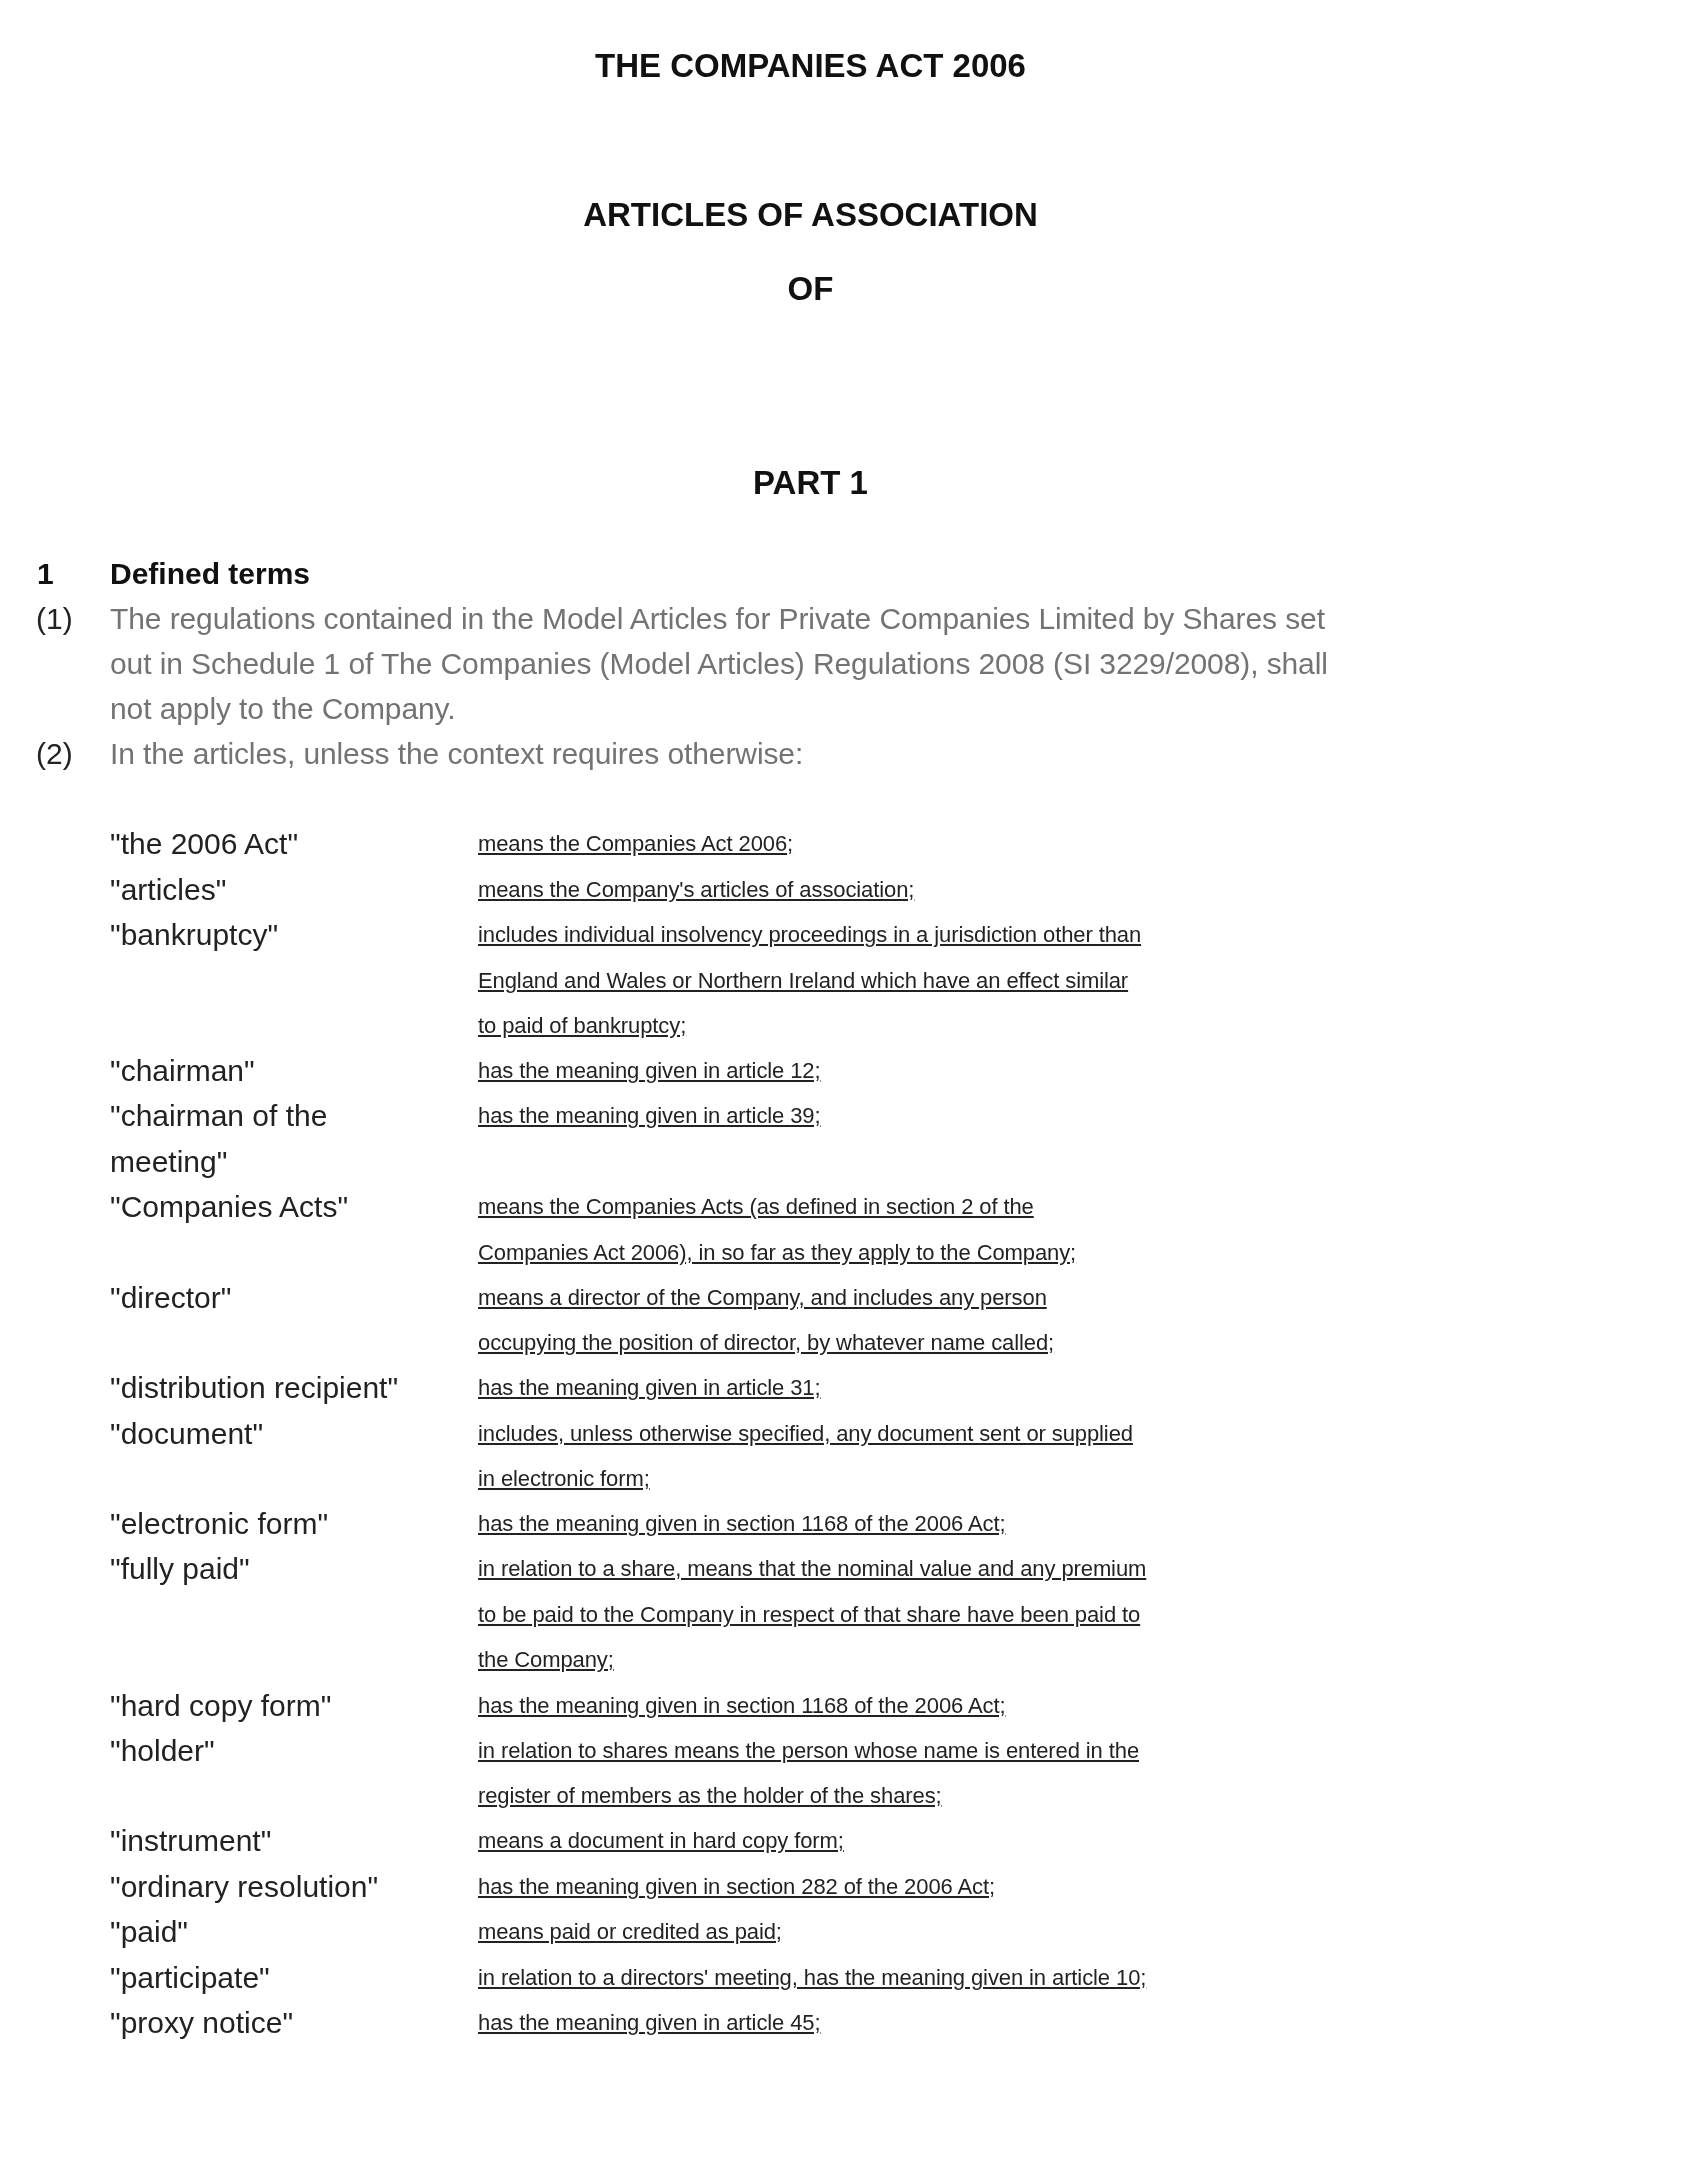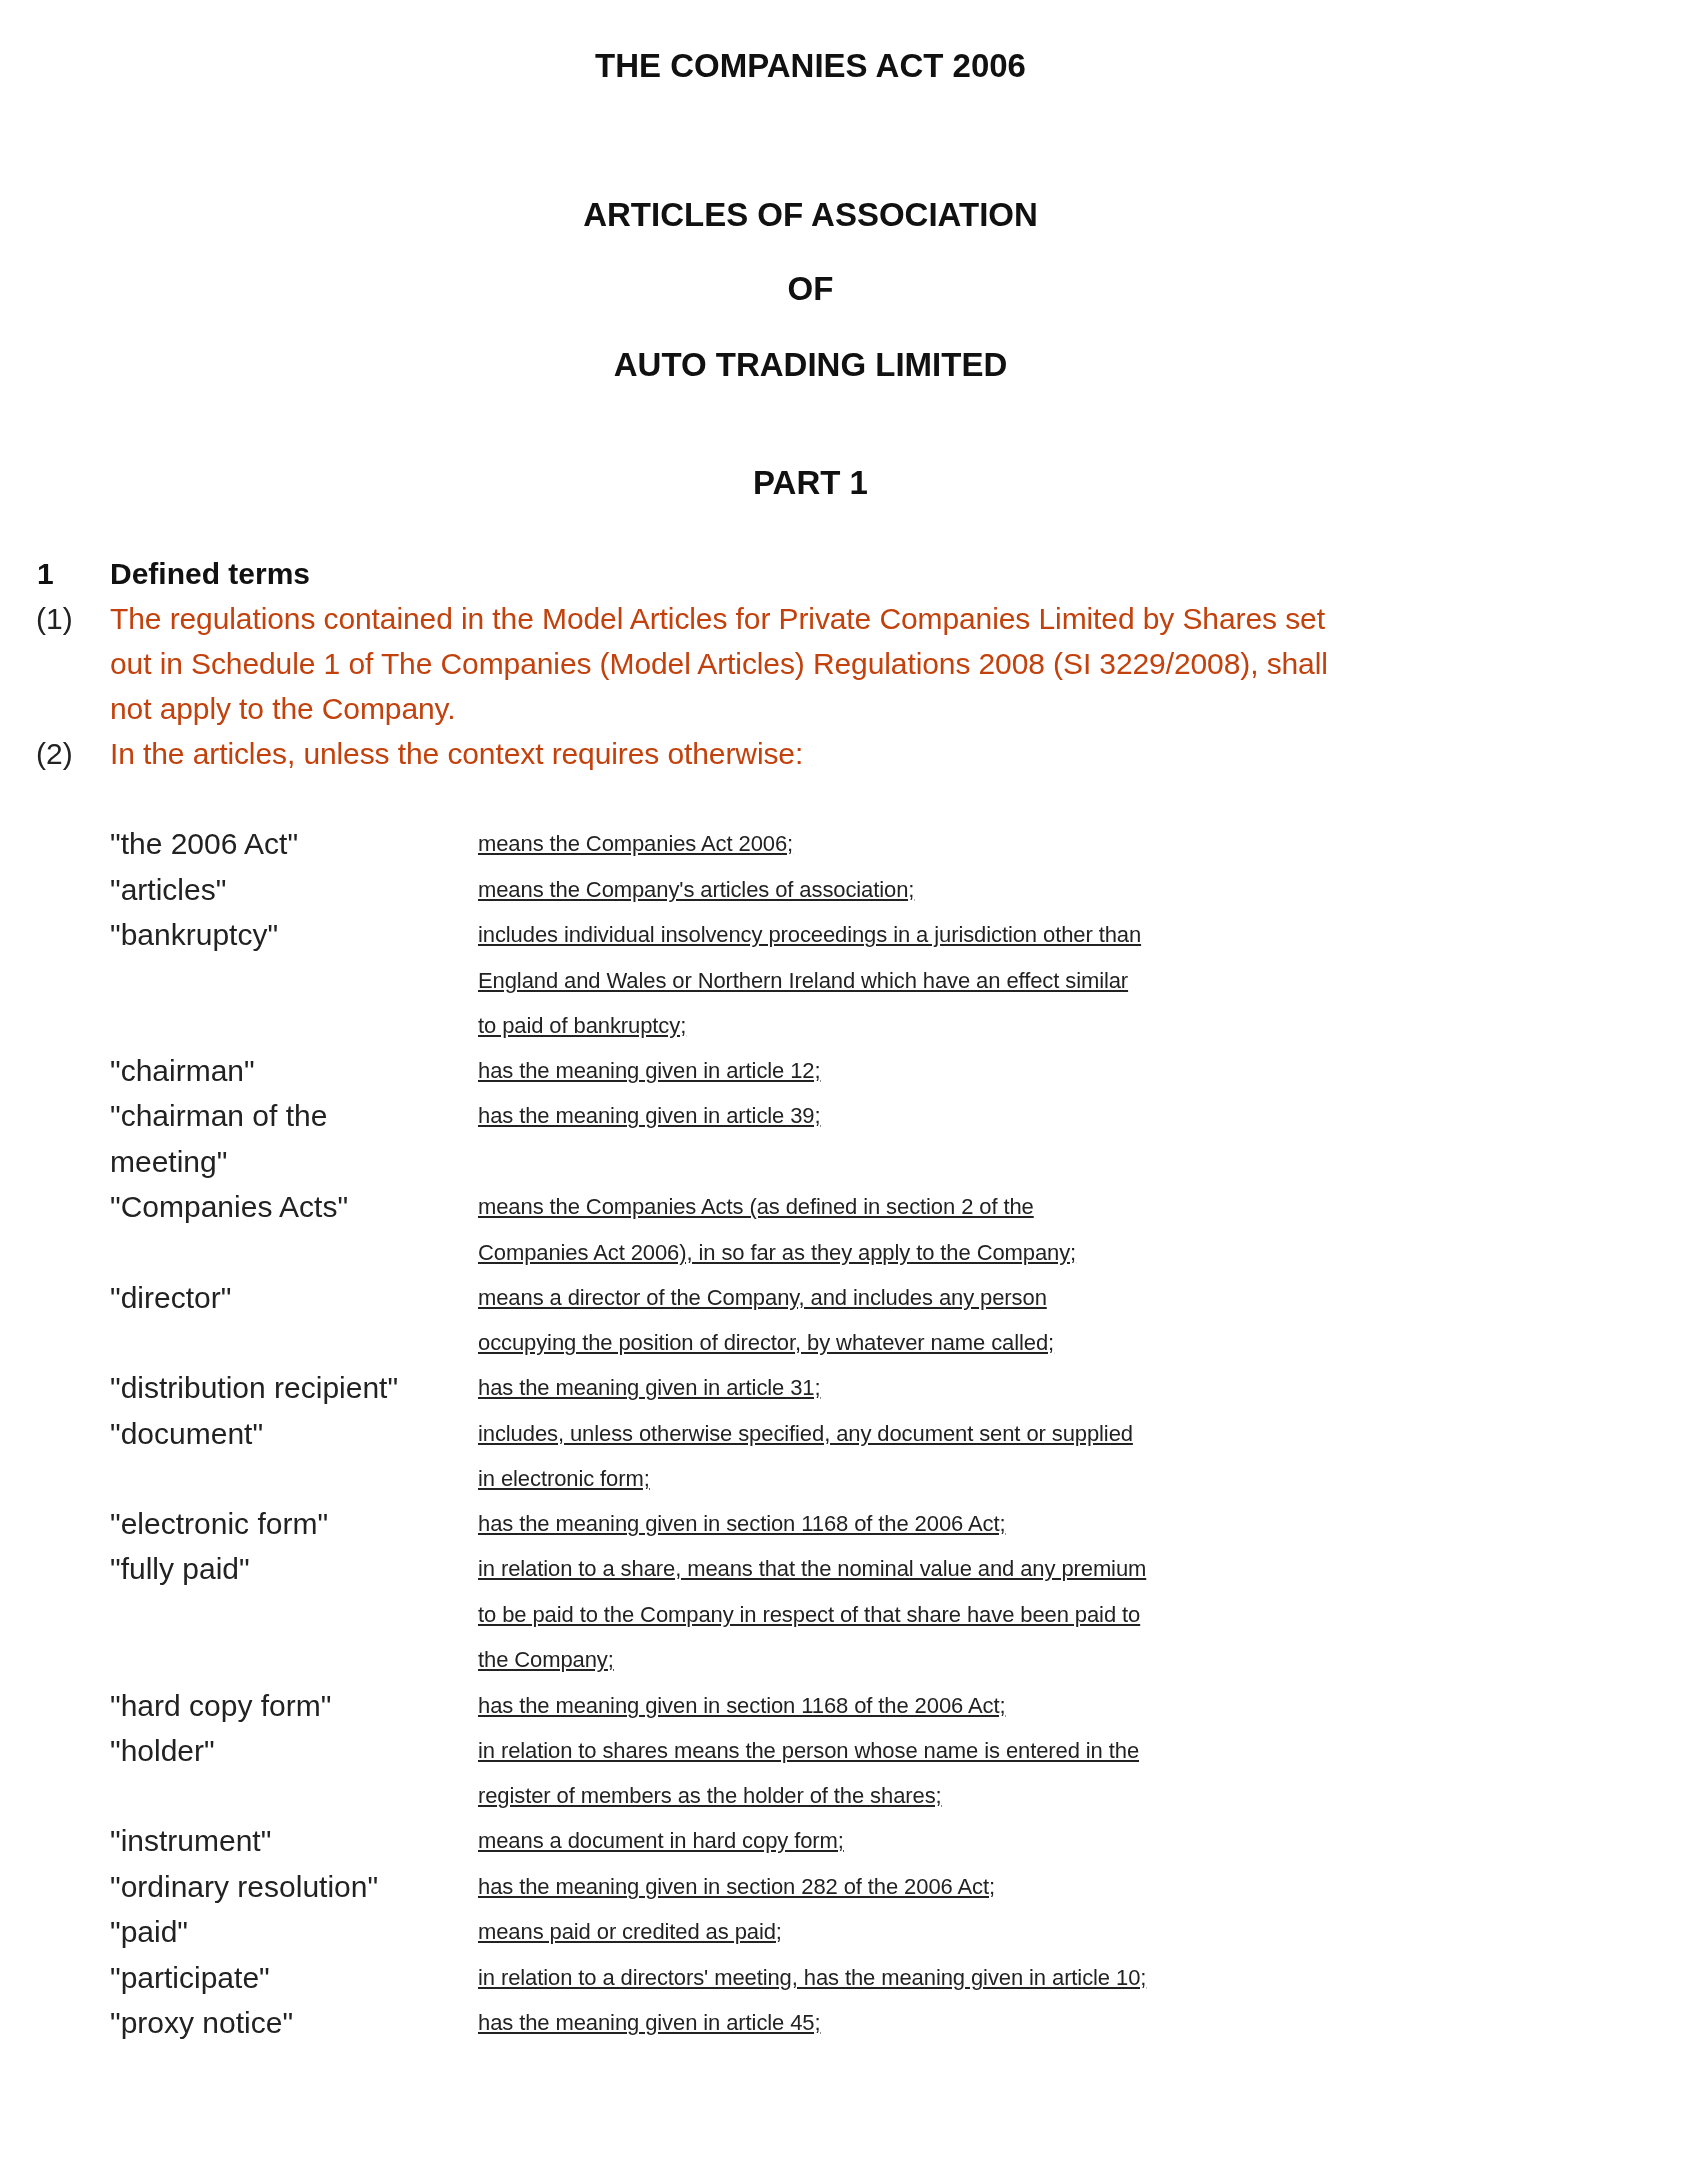--- a/index.html
+++ b/index.html
@@ -2,35 +2,34 @@
 <html style="font-size:10.6px"><head>
 <meta charset="utf-8">
 <style>
   html, body { margin: 0; padding: 0; background: #ffffff; }
   body { width: 1687px; height: 2183px; position: relative; overflow: hidden;
          font-family: "Liberation Sans", sans-serif; color: #1a1a1a; }
   .page { position: absolute; left: 0; top: 0; width: 1676px; height: 2183px; background: #fff; }
   .title { position: absolute; left: 0; width: 1621px; text-align: center;
            font-weight: bold; font-size: 33px; line-height: 40px; color: #111; white-space: nowrap; }
   .heading { position: absolute; font-weight: bold; font-size: 30px; line-height: 40px; color: #111; white-space: nowrap; }
-  .body-line { position: absolute; font-size: 30px; line-height: 40px; white-space: nowrap; color: #c2410c; letter-spacing: -0.1px; }
+  .body-line { position: absolute; font-size: 30px; line-height: 40px; white-space: nowrap; color: #737373; letter-spacing: -0.1px; }
   .num { position: absolute; font-size: 30px; line-height: 40px; white-space: nowrap; color: #222; }
   .def-row { position: absolute; left: 0; width: 1687px; }
   .term { position: absolute; left: 110px; font-size: 30px; line-height: 40px; white-space: nowrap; color: #222; }
   .defline { position: absolute; left: 478px; font-size: 22px; line-height: 40px; white-space: nowrap; color: #222; letter-spacing: -0.1px; text-decoration: underline; }
 </style>
 </head>
 <body>
 
 <div class="page">
 
   <div class="title" style="top:46px;">THE COMPANIES ACT 2006</div>
   <div class="title" style="top:269px;">OF</div>
   <div class="title" style="top:195px;">ARTICLES OF ASSOCIATION</div>
-  <div class="title" style="top:345px;">AUTO TRADING LIMITED</div>
 
   <div class="title" style="top:463px;">PART 1</div>
 
   <div class="heading" style="left:37px; top:554px;">1</div>
   <div class="heading" style="left:110px; top:554px;">Defined terms</div>
 
   <div>
     <div class="num" style="left:36px; top:599px;">(1)</div>
     <div class="body-line" style="left:110px; top:599px;">The regulations contained in the Model Articles for Private Companies Limited by Shares set</div>
     <div class="body-line" style="left:110px; top:644px;">out in Schedule 1 of The Companies (Model Articles) Regulations 2008 (SI 3229/2008), shall</div>

